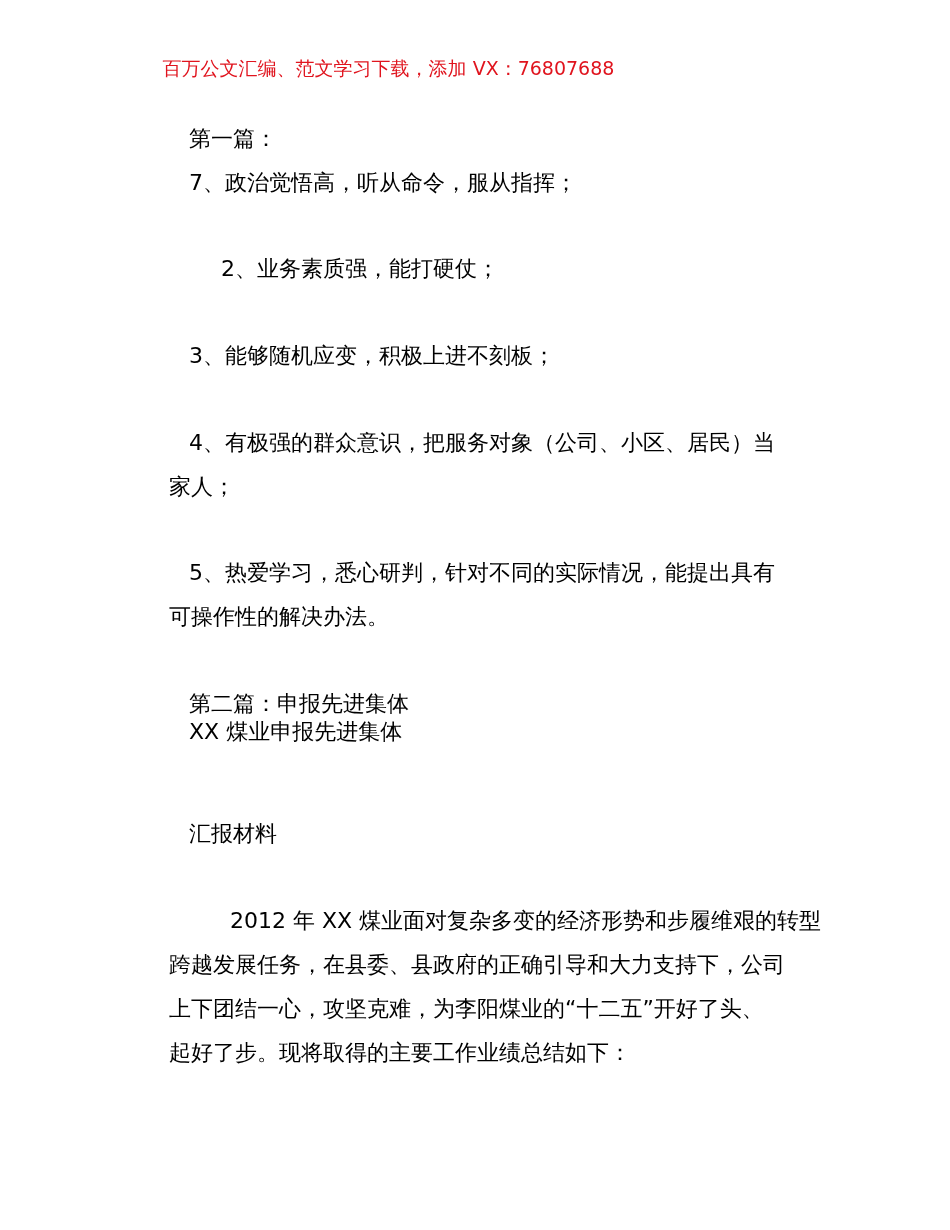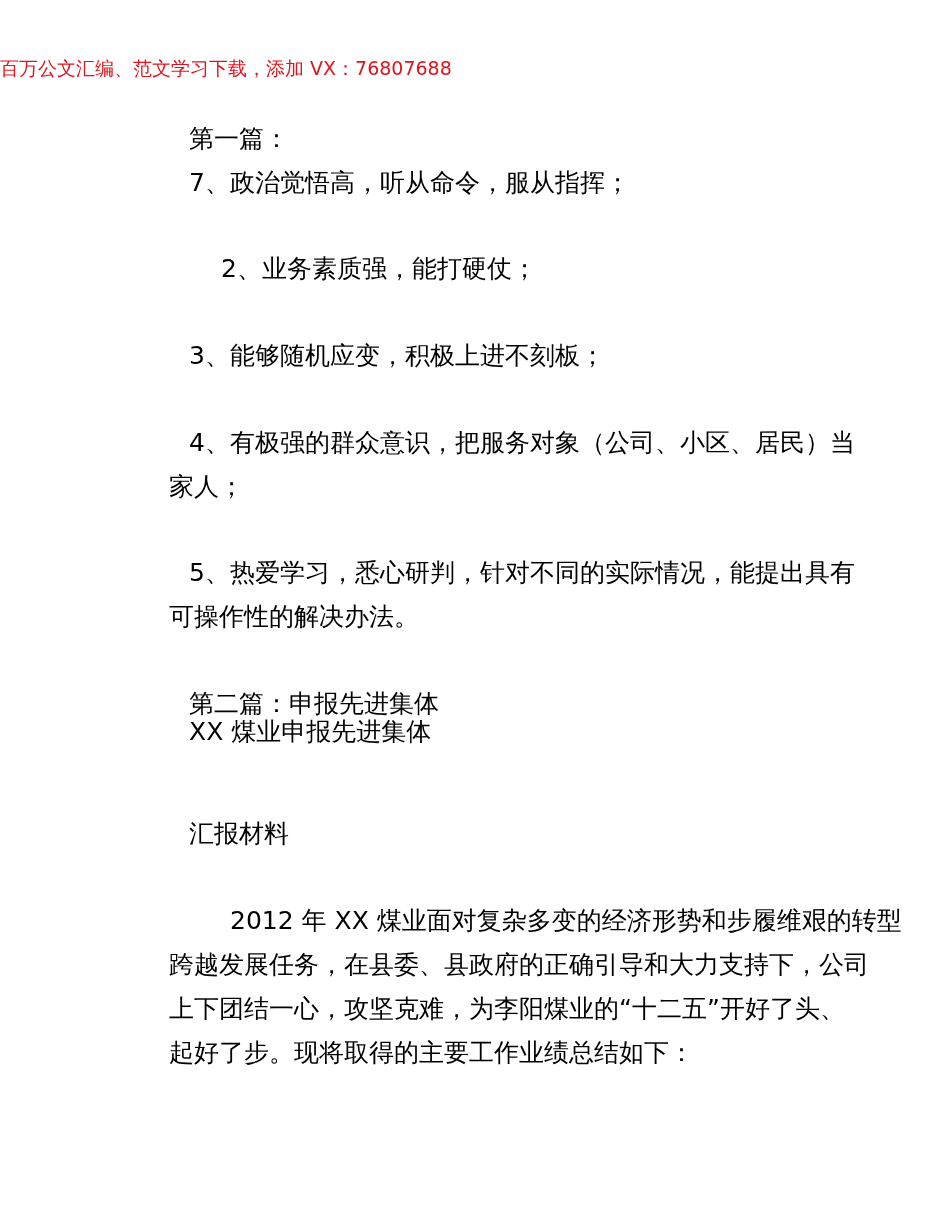--- a/index.html
+++ b/index.html
@@ -13,27 +13,28 @@
     position: relative;
     overflow: hidden;
     font-family: "DejaVu Sans", "Liberation Sans", sans-serif;
     color: #000000;
   }
   .header {
     position: absolute;
     top: 56px;
     left: 0;
     width: 777px;
+    text-align: center;
     font-size: 19px;
     color: #e0141e;
     letter-spacing: 0px;
   }
   .line {
     position: absolute;
-    font-size: 25px;
+    font-size: 22px;
     line-height: 30px;
     white-space: nowrap;
   }
   .indent { left: 189px; }
   .flush  { left: 140px; margin-left: 29px; }
 </style>
 </head>
 <body>
 
 <div class="header">百万公文汇编、范文学习下载，添加 VX：76807688</div>

